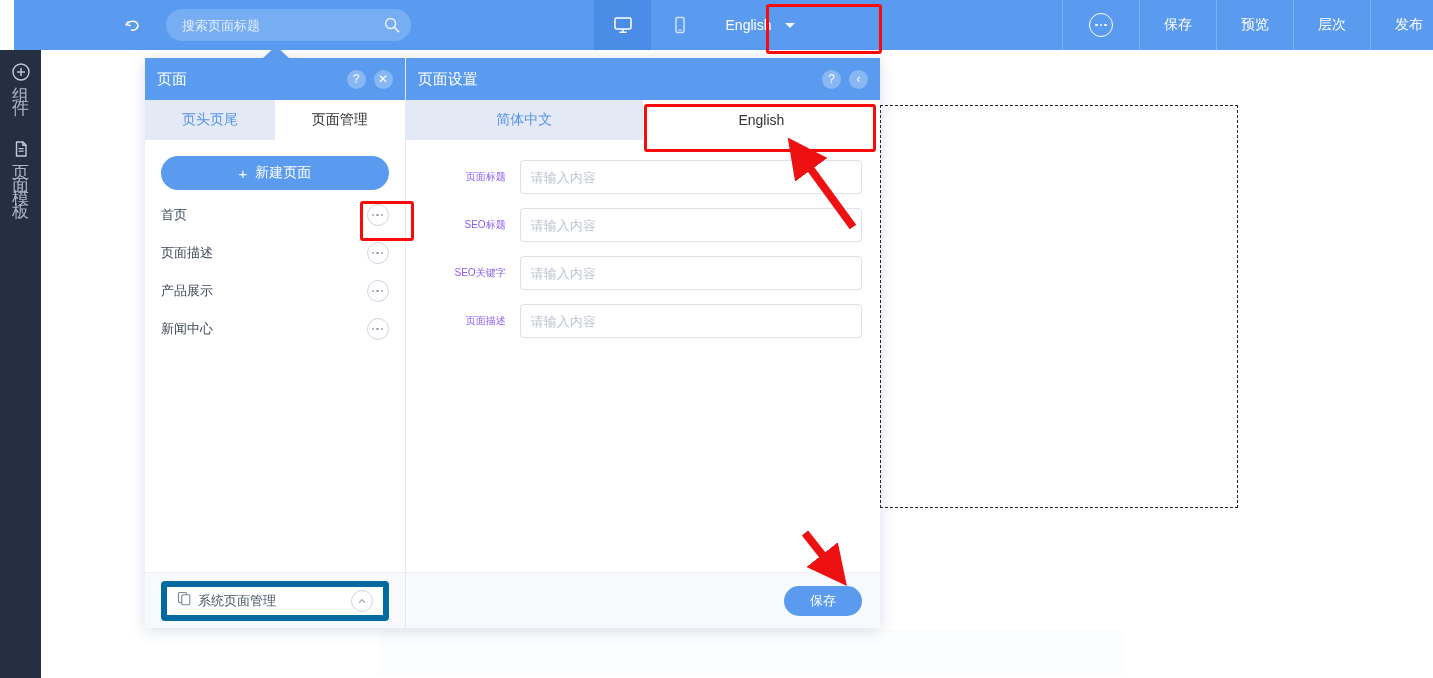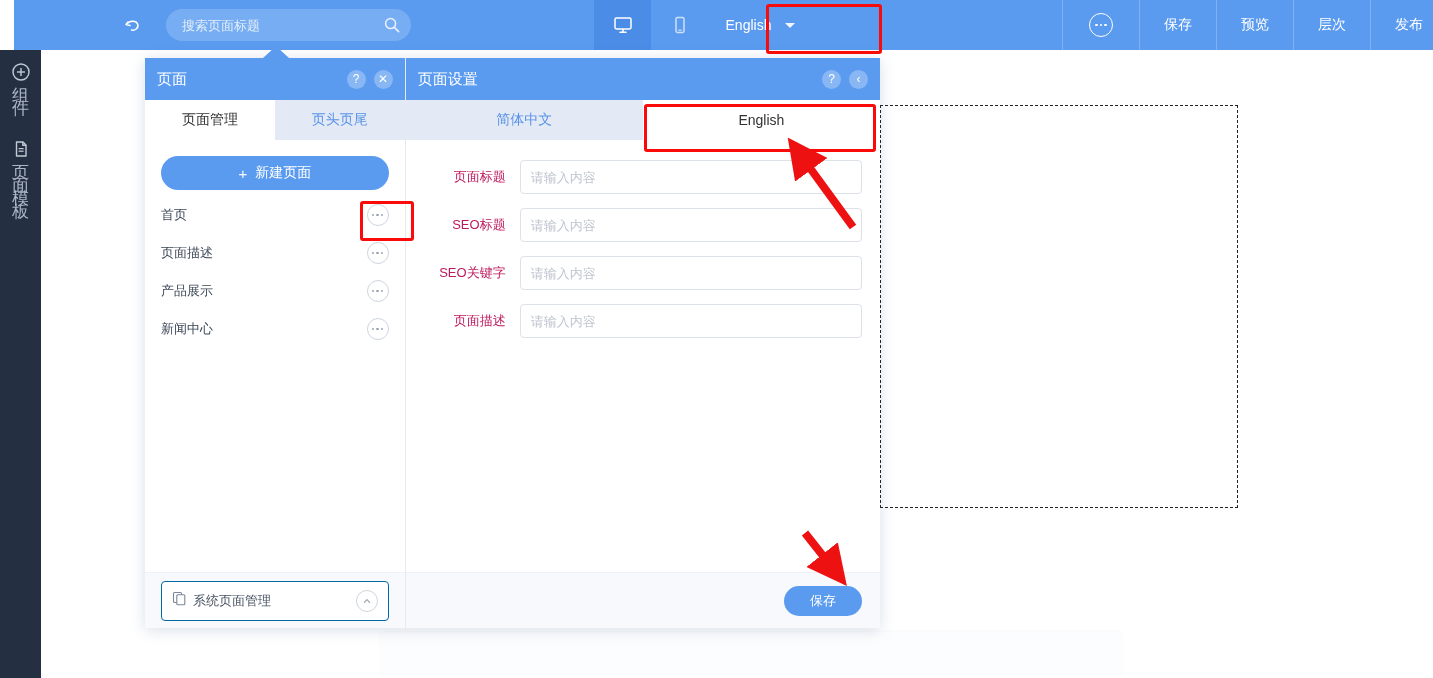--- a/index.html
+++ b/index.html
@@ -217,40 +217,40 @@
   }
 
   .panel-foot-a {
     height: 56px; border-top: 1px solid #eef1f5;
     background: #f7f9fc;
     display: flex; align-items: center; padding: 0 16px;
     box-sizing: border-box;
   }
   .sysbtn {
     flex: 1; height: 40px;
-    border: 1px solid #0369a1; border-radius: 4px;
+    border: 6px solid #0369a1; border-radius: 4px;
     background: #ffffff;
     display: flex; align-items: center;
     padding: 0 10px; box-sizing: border-box;
     cursor: pointer;
   }
   .sysbtn .lbl { flex: 1; font-size: 13px; color: #4a5464; margin-left: 6px; }
   .chev-circle {
     width: 20px; height: 20px; border-radius: 50%;
     border: 1px solid #cfd6e0;
     display: flex; align-items: center; justify-content: center;
     cursor: pointer;
   }
 
   
   .form-wrap { padding: 20px 18px 0 6px; }
   .frow { display: flex; align-items: center; margin-bottom: 14px; }
   .flabel {
     width: 108px; text-align: right; padding-right: 14px;
-    font-size: 13px; color: #be185d; box-sizing: border-box;
+    font-size: 10px; color: #8b5cf6; box-sizing: border-box;
   }
   .finput {
     flex: 1; height: 34px;
     border: 1px solid #dde1e8; border-radius: 4px;
     background: #ffffff; outline: none;
     font-size: 13px; color: #333; padding: 0 10px;
     box-sizing: border-box;
     font-family: "Liberation Sans", sans-serif;
   }
   .finput::placeholder { color: #bfc5cf; }
@@ -367,22 +367,22 @@
 
 <div class="panels">
 
   <div class="panel panel-a">
     <div class="panel-head">
       <span class="panel-title">页面</span>
       <span class="head-ico">?</span>
       <span class="head-ico">✕</span>
     </div>
     <div class="tabs">
+      <div class="tab">页头页尾</div>
       <div class="tab active">页面管理</div>
-      <div class="tab">页头页尾</div>
     </div>
     <div class="panel-body">
       <div class="newpage-btn">
         <span class="plus">+</span>
         <span>新建页面</span>
       </div>
 
       <div class="page-row">
         <span class="nm">首页</span>
         <span class="row-dots">

